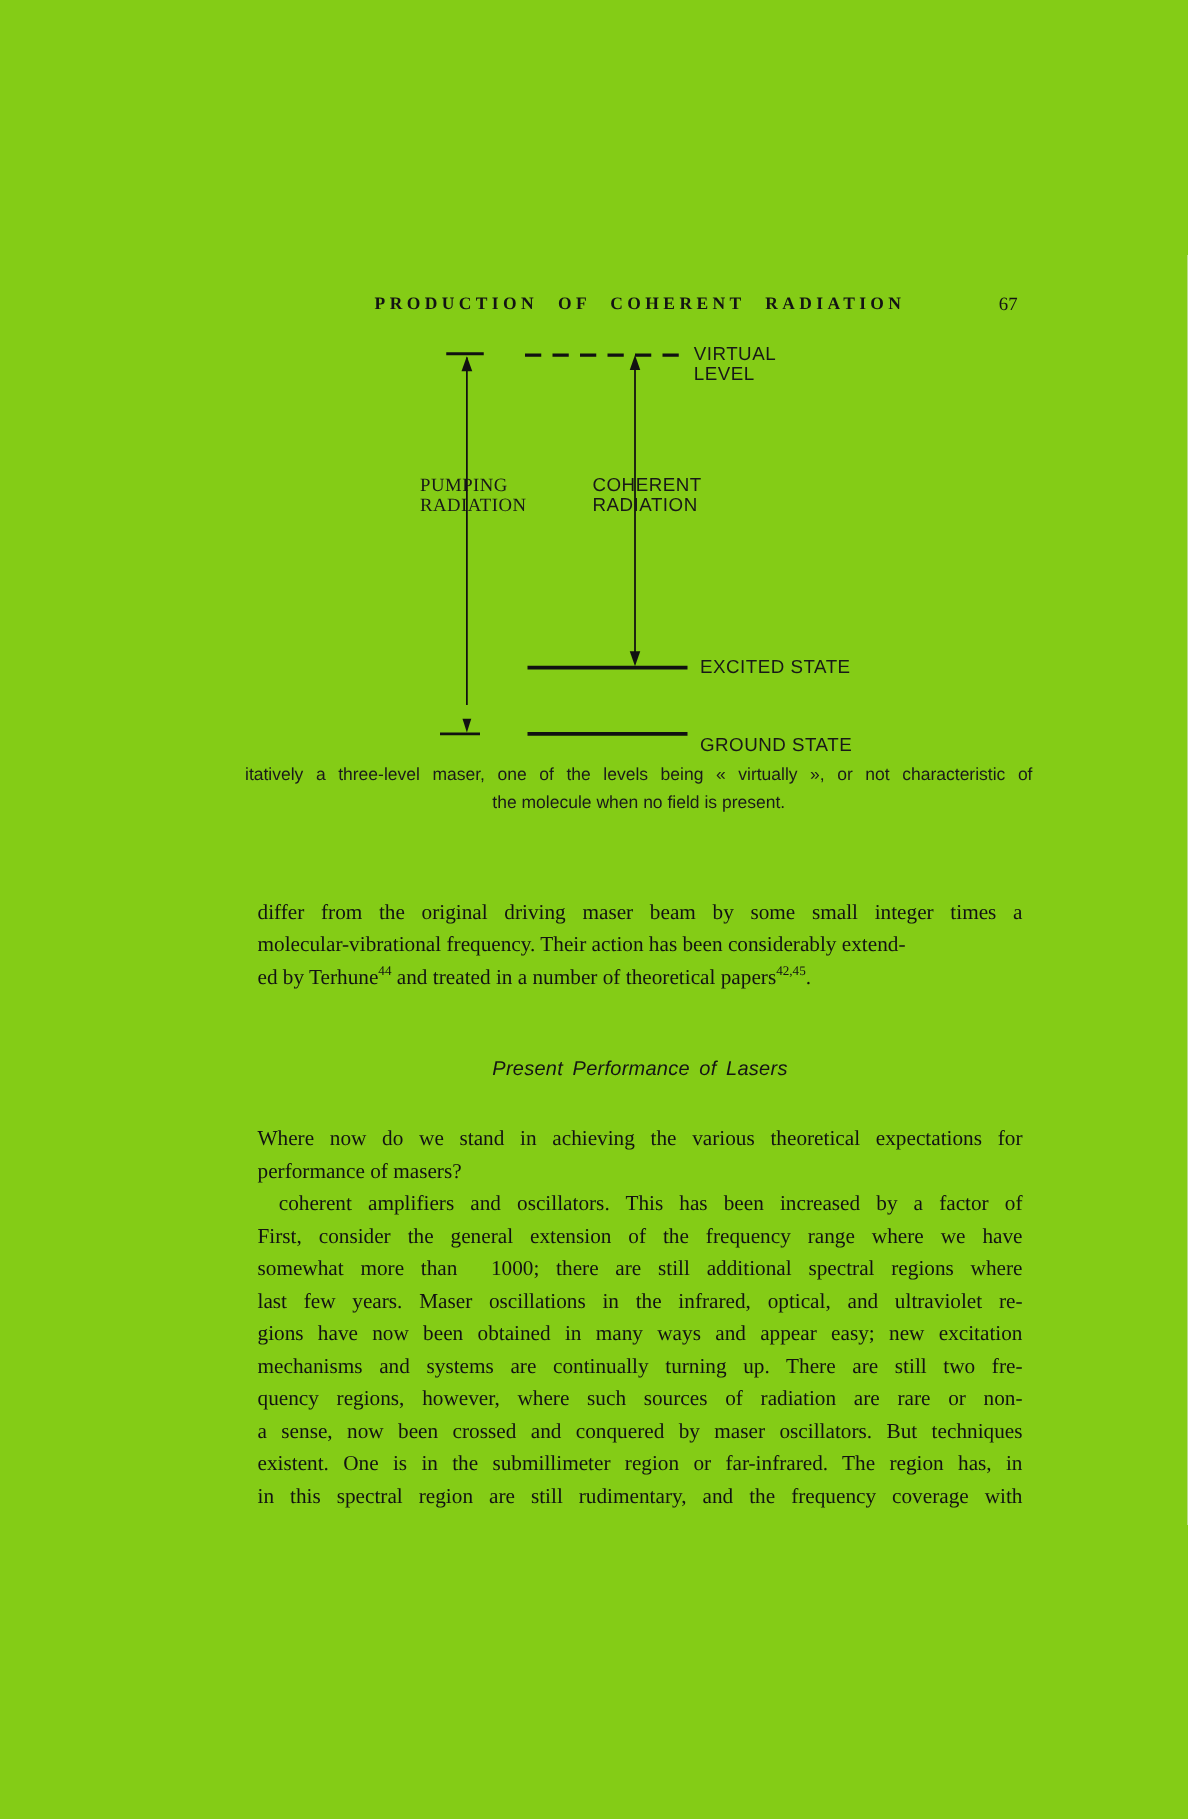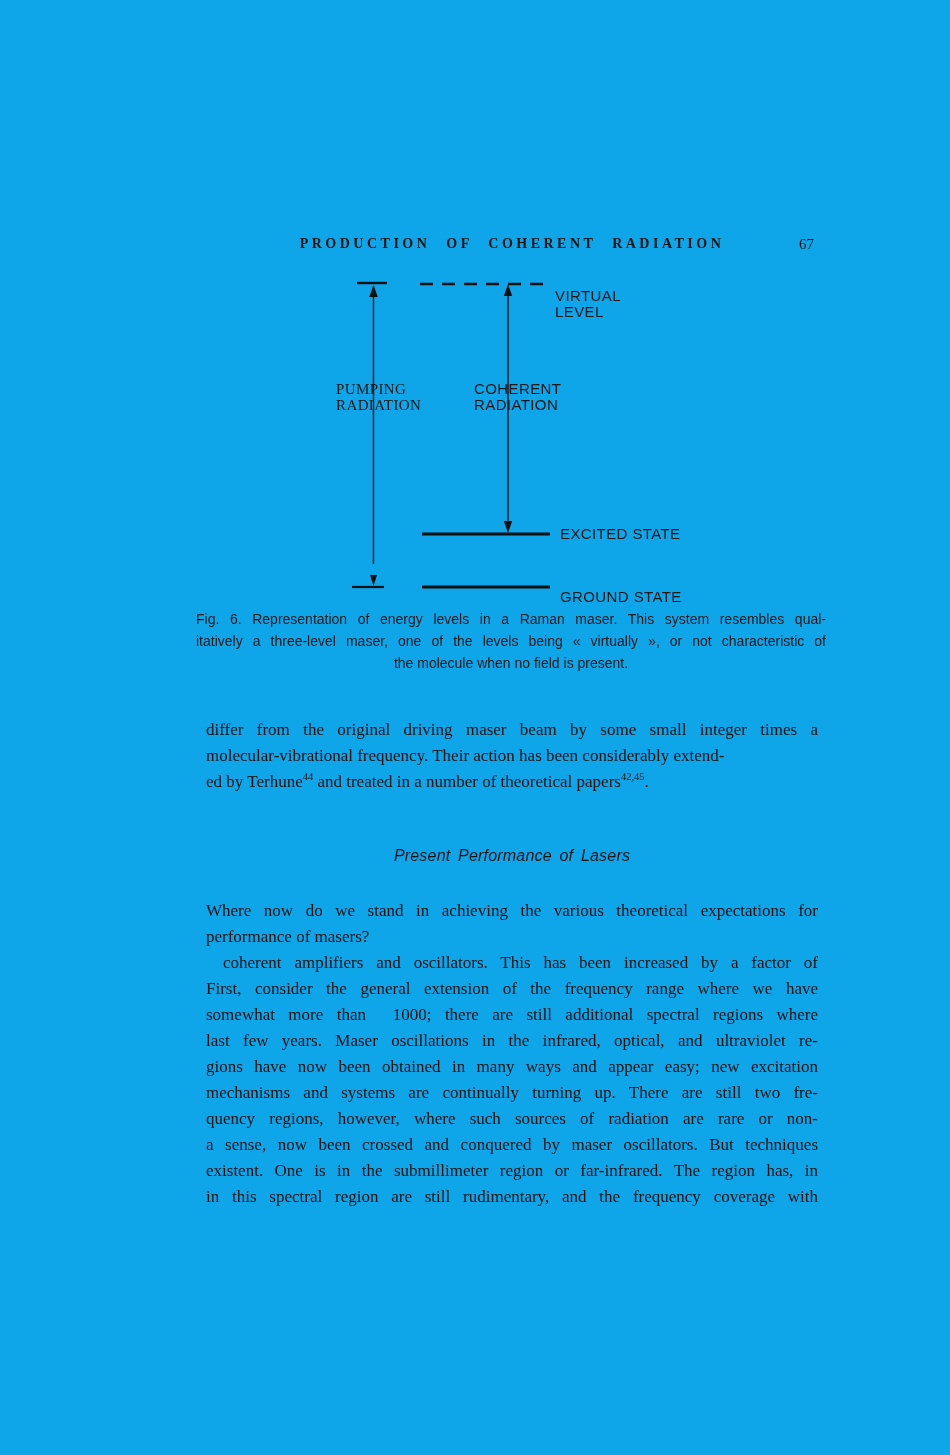--- a/index.html
+++ b/index.html
@@ -1,21 +1,21 @@
 <!DOCTYPE html>
 <html><head>
 <meta charset="utf-8">
 <style>
   html, body { margin: 0; padding: 0; background: #e8e8e8; }
   .page {
     position: relative;
     width: 950px;
     height: 1455px;
     margin: 0 auto;
-    background: #0ea5e9;
+    background: #84cc16;
     color: #161616;
     overflow: hidden;
   }
 
   
   .running-head {
     position: absolute;
     top: 236px; left: 206px; width: 612px;
     text-align: center;
     font-family: "Liberation Serif", serif;
@@ -40,21 +40,21 @@
   .fig-label {
     position: absolute;
     font-family: "Liberation Sans", sans-serif;
     font-size: 15px;
     line-height: 16px;
     letter-spacing: 0.4px;
     color: #181818;
     white-space: nowrap;
   }
   .fig-label .tline { text-align: left; text-align-last: left; }
-  .lbl-virtual { left: 349px; top: 20px; }
+  .lbl-virtual { left: 349px; top: 8px; }
   .lbl-pumping { left: 130px; top: 113px; font-family: Liberation Serif, serif; }
   .lbl-emitted { left: 268px; top: 113px; }
   .lbl-excited { left: 354px; top: 258px; }
   .lbl-ground  { left: 354px; top: 321px; }
 
   
   .caption {
     position: absolute;
     top: 608px; left: 196px; width: 630px;
     font-family: "Liberation Sans", sans-serif;
@@ -142,21 +142,20 @@
       </div>
     <div class="fig-label lbl-emitted">
         <div class="tline">COHERENT</div>
         <div class="tline tline-last">RADIATION</div>
       </div>
     <div class="fig-label lbl-excited">EXCITED STATE</div>
     <div class="fig-label lbl-ground">GROUND STATE</div>
   </div>
 
   <div class="caption">
-      <div class="tline">Fig. 6. Representation of energy levels in a Raman maser. This system resembles qual-</div>
       <div class="tline">itatively a three-level maser, one of the levels being « virtually », or not characteristic of</div>
       <div class="tline tline-last">the molecule when no field is present.</div>
     </div>
 
   <div class="para p1-block">
     <div>
         <div class="tline">differ from the original driving maser beam by some small integer times a</div>
         <div class="tline tline-last">molecular-vibrational frequency. Their action has been considerably extend-</div>
       </div>
     <div class="tline tline-last">

